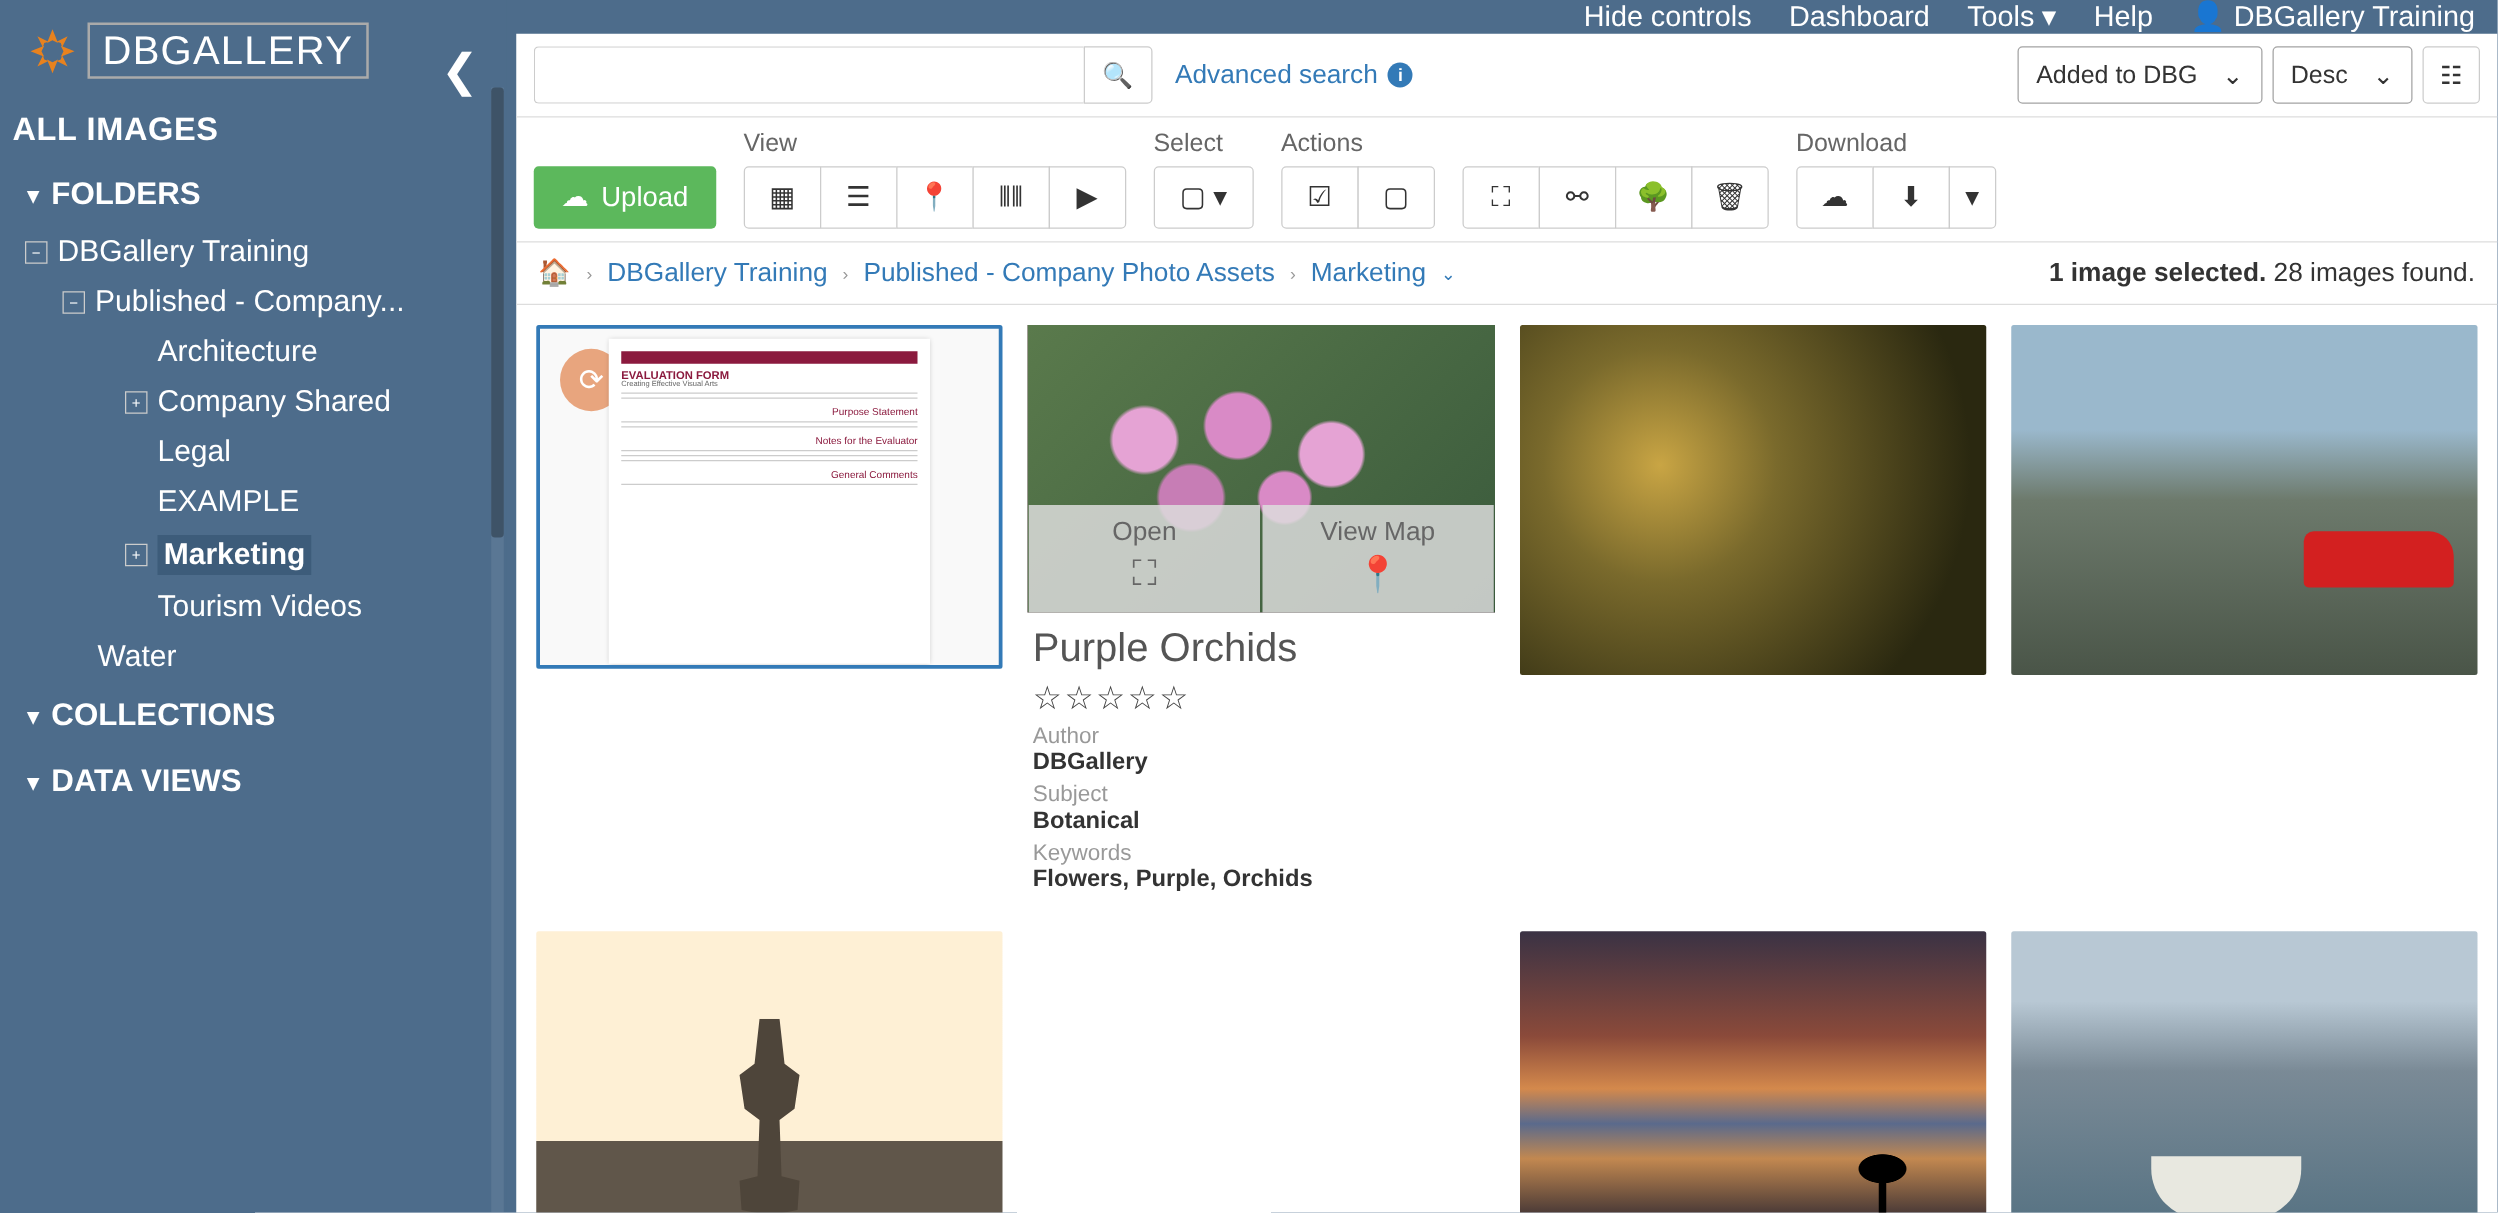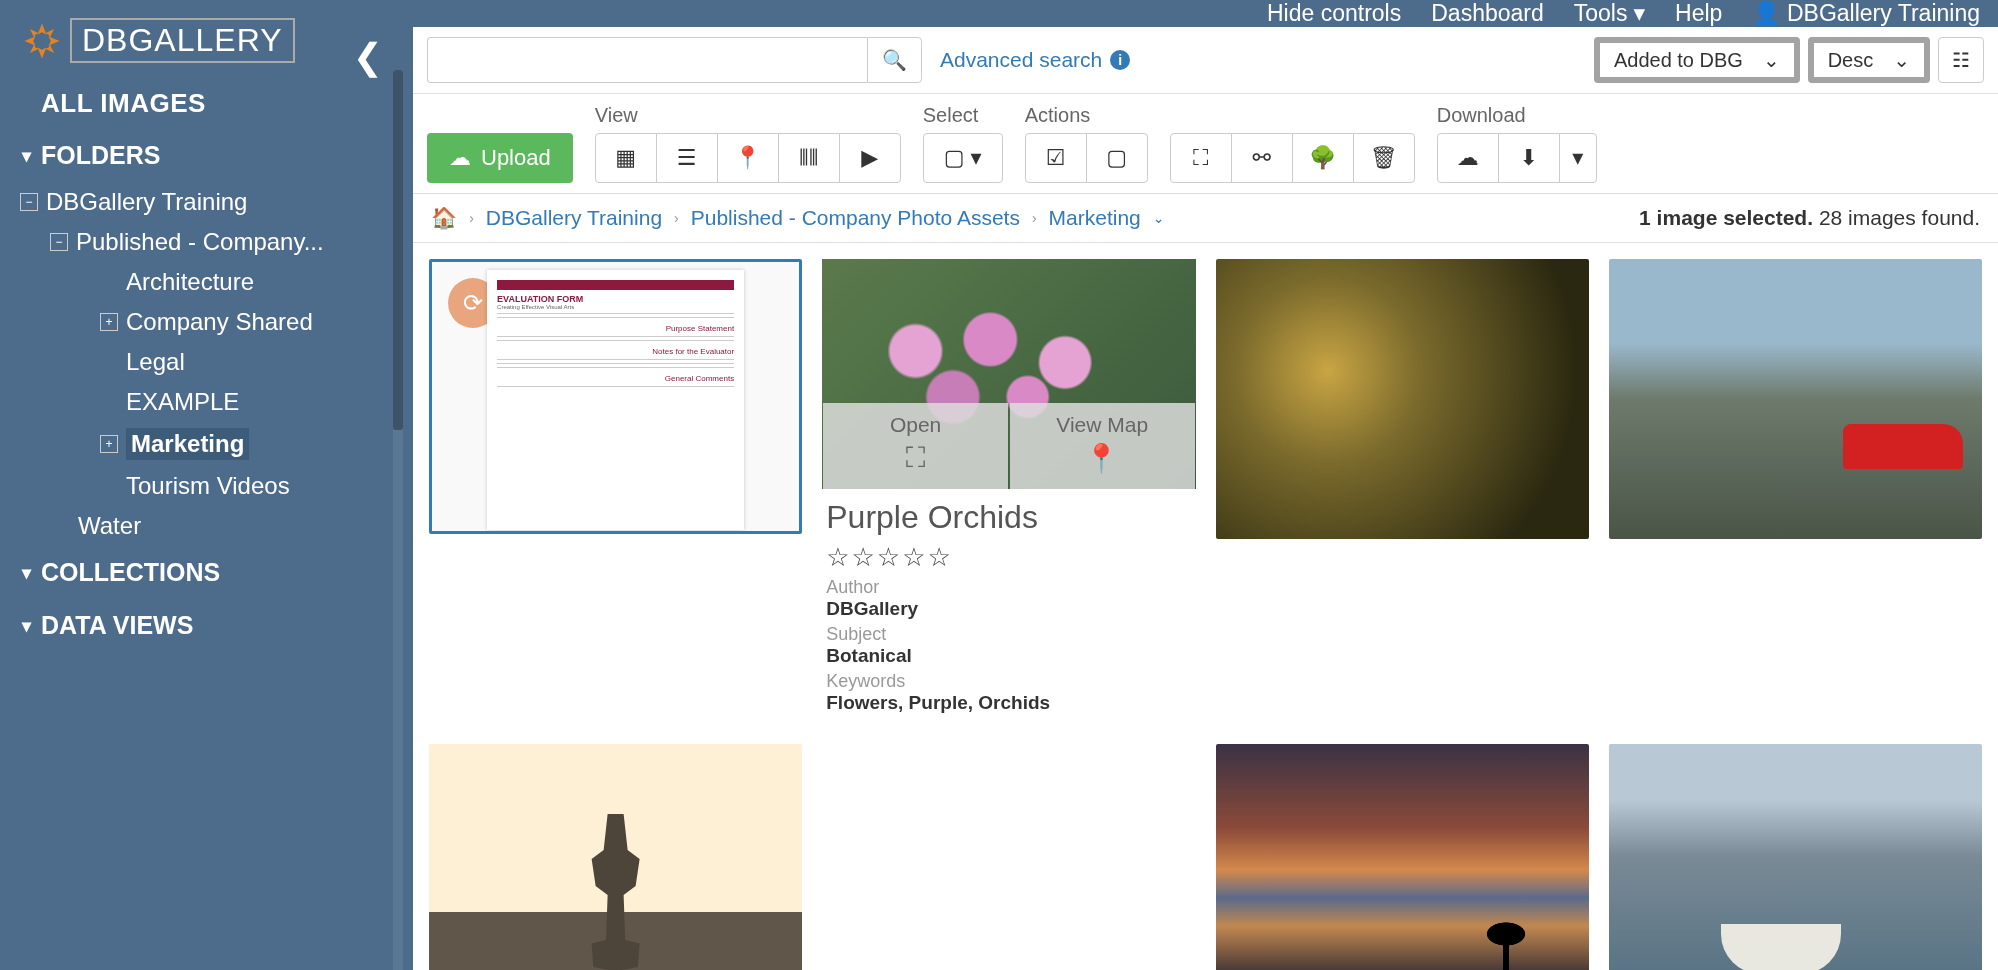--- a/index.html
+++ b/index.html
@@ -3,21 +3,21 @@
 <meta charset="utf-8">
 <style>
 * { box-sizing: border-box; margin: 0; padding: 0; }
 body { font-family: -apple-system, BlinkMacSystemFont, "Segoe UI", Arial, sans-serif; background: #4d6c8b; color: #fff; width: 1998px; height: 970px; overflow: hidden; }
 .app { display: flex; height: 100%; }
 .sidebar { width: 405px; background: #4d6c8b; padding: 10px 0; position: relative; }
 .logo { display: flex; align-items: center; padding: 8px 20px 15px; }
 .logo-icon { width: 44px; height: 44px; margin-right: 6px; }
 .logo-text { font-size: 32px; font-weight: 300; letter-spacing: 1px; border: 2px solid #aaa; padding: 2px 10px; }
 .collapse-arrow { position: absolute; right: 22px; top: 36px; font-size: 36px; cursor: pointer; }
-.side-title { font-size: 26px; font-weight: 700; padding: 10px 20px; letter-spacing: 0.5px; margin-left: 21px; }
+.side-title { font-size: 26px; font-weight: 700; padding: 10px 10px; letter-spacing: 0.5px; }
 .side-section { font-size: 25px; font-weight: 700; padding: 12px 22px; display: flex; align-items: center; }
 .side-section .chev { margin-right: 10px; font-size: 18px; }
 .tree { padding: 0 18px; font-size: 24px; }
 .tree-item { display: flex; align-items: center; padding: 6px 0 6px 2px; cursor: pointer; }
 .tree-toggle { display: inline-flex; width: 18px; height: 18px; border: 1px solid #ccc; justify-content: center; align-items: center; font-size: 12px; margin-right: 8px; }
 .tree-sub { padding-left: 30px; }
 .tree-leaf { padding: 6px 0 6px 48px; display: flex; align-items: center; cursor: pointer; }
 .tree-leaf.has-toggle { padding-left: 22px; }
 .tree-leaf .tree-toggle { margin-right: 8px; }
 .tree-item.active span.label, .tree-leaf.active span.label { background: #3d5c7a; font-weight: 700; padding: 2px 5px; }
@@ -27,21 +27,21 @@
 
 .main { flex: 1; display: flex; flex-direction: column; background: #4d6c8b; }
 .topbar { height: 56px; display: flex; align-items: center; justify-content: flex-end; padding: 0 18px; font-size: 23px; gap: 30px; }
 .topbar .item { cursor: pointer; display: flex; align-items: center; gap: 6px; }
 .content { flex: 1; background: #fff; color: #333; display: flex; flex-direction: column; margin-left: 8px; }
 .searchbar { display: flex; align-items: center; padding: 10px 14px; border-bottom: 1px solid #ddd; }
 .search-input { width: 440px; height: 46px; border: 1px solid #ccc; border-right: none; border-radius: 4px 0 0 4px; padding: 0 12px; font-size: 18px; }
 .search-btn { width: 55px; height: 46px; border: 1px solid #ccc; border-radius: 0 4px 4px 0; background: #fff; display: flex; align-items: center; justify-content: center; font-size: 20px; cursor: pointer; }
 .adv-search { color: #337ab7; margin-left: 18px; font-size: 21px; cursor: pointer; display: flex; align-items: center; gap: 8px; }
 .right-controls { margin-left: auto; display: flex; gap: 8px; }
-.dropdown { height: 46px; border: 6px solid #a3a3a3; background: #fff; display: flex; align-items: center; padding: 0 14px; font-size: 20px; border-radius: 4px; gap: 20px; cursor: pointer; }
+.dropdown { height: 46px; border: 1px solid #a3a3a3; background: #fff; display: flex; align-items: center; padding: 0 14px; font-size: 20px; border-radius: 4px; gap: 20px; cursor: pointer; }
 .view-toggle { width: 46px; height: 46px; border: 1px solid #ccc; border-radius: 4px; display: flex; align-items: center; justify-content: center; font-size: 20px; cursor: pointer; }
 
 .toolbar { display: flex; align-items: flex-end; padding: 10px 14px; gap: 22px; border-bottom: 1px solid #ddd; }
 .upload-btn { background: #5cb85c; color: #fff; height: 50px; padding: 0 22px; border: none; border-radius: 4px; font-size: 22px; display: flex; align-items: center; gap: 10px; cursor: pointer; }
 .tool-group { display: flex; flex-direction: column; }
 .tool-label { font-size: 20px; color: #666; margin-bottom: 6px; }
 .tool-buttons { display: flex; }
 .tool-btn { width: 62px; height: 50px; border: 1px solid #ccc; background: #fff; display: flex; align-items: center; justify-content: center; font-size: 22px; cursor: pointer; margin-left: -1px; }
 .tool-btn:first-child { border-radius: 4px 0 0 4px; margin-left: 0; }
 .tool-btn:last-child { border-radius: 0 4px 4px 0; }

